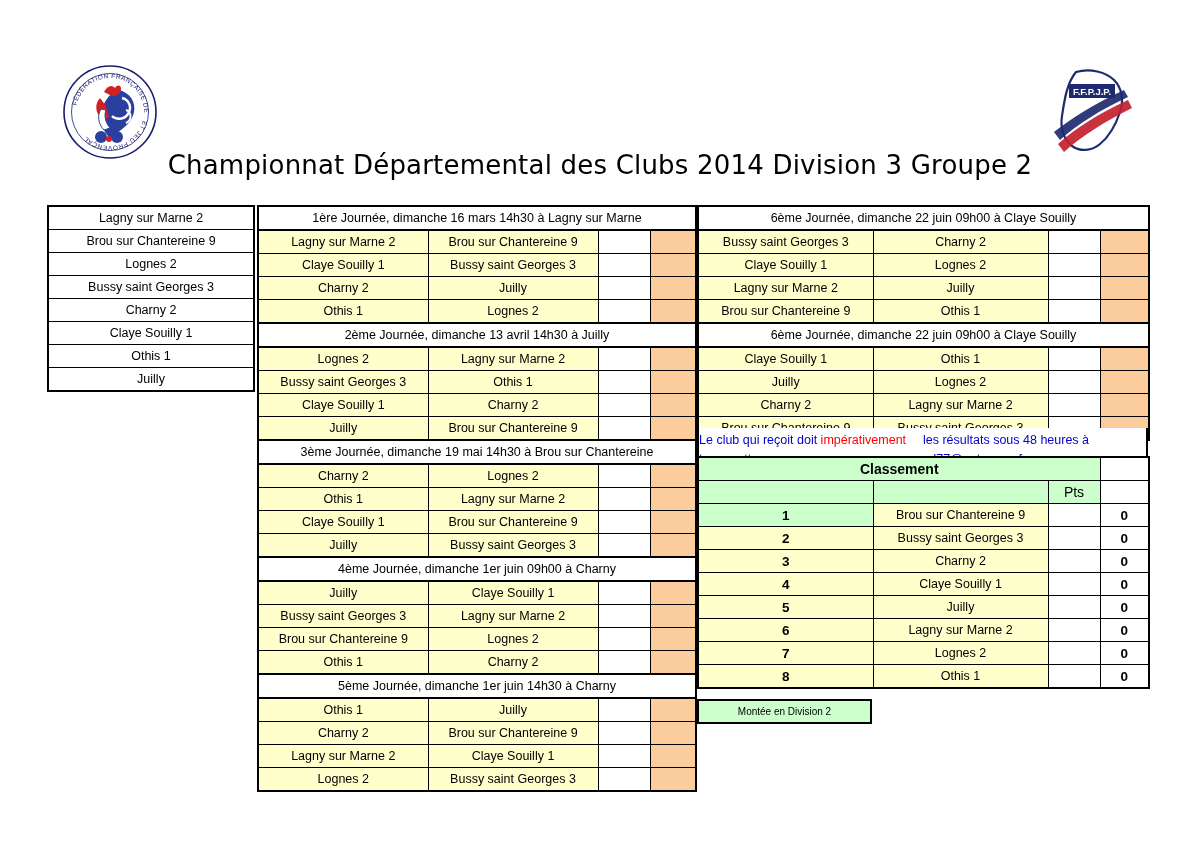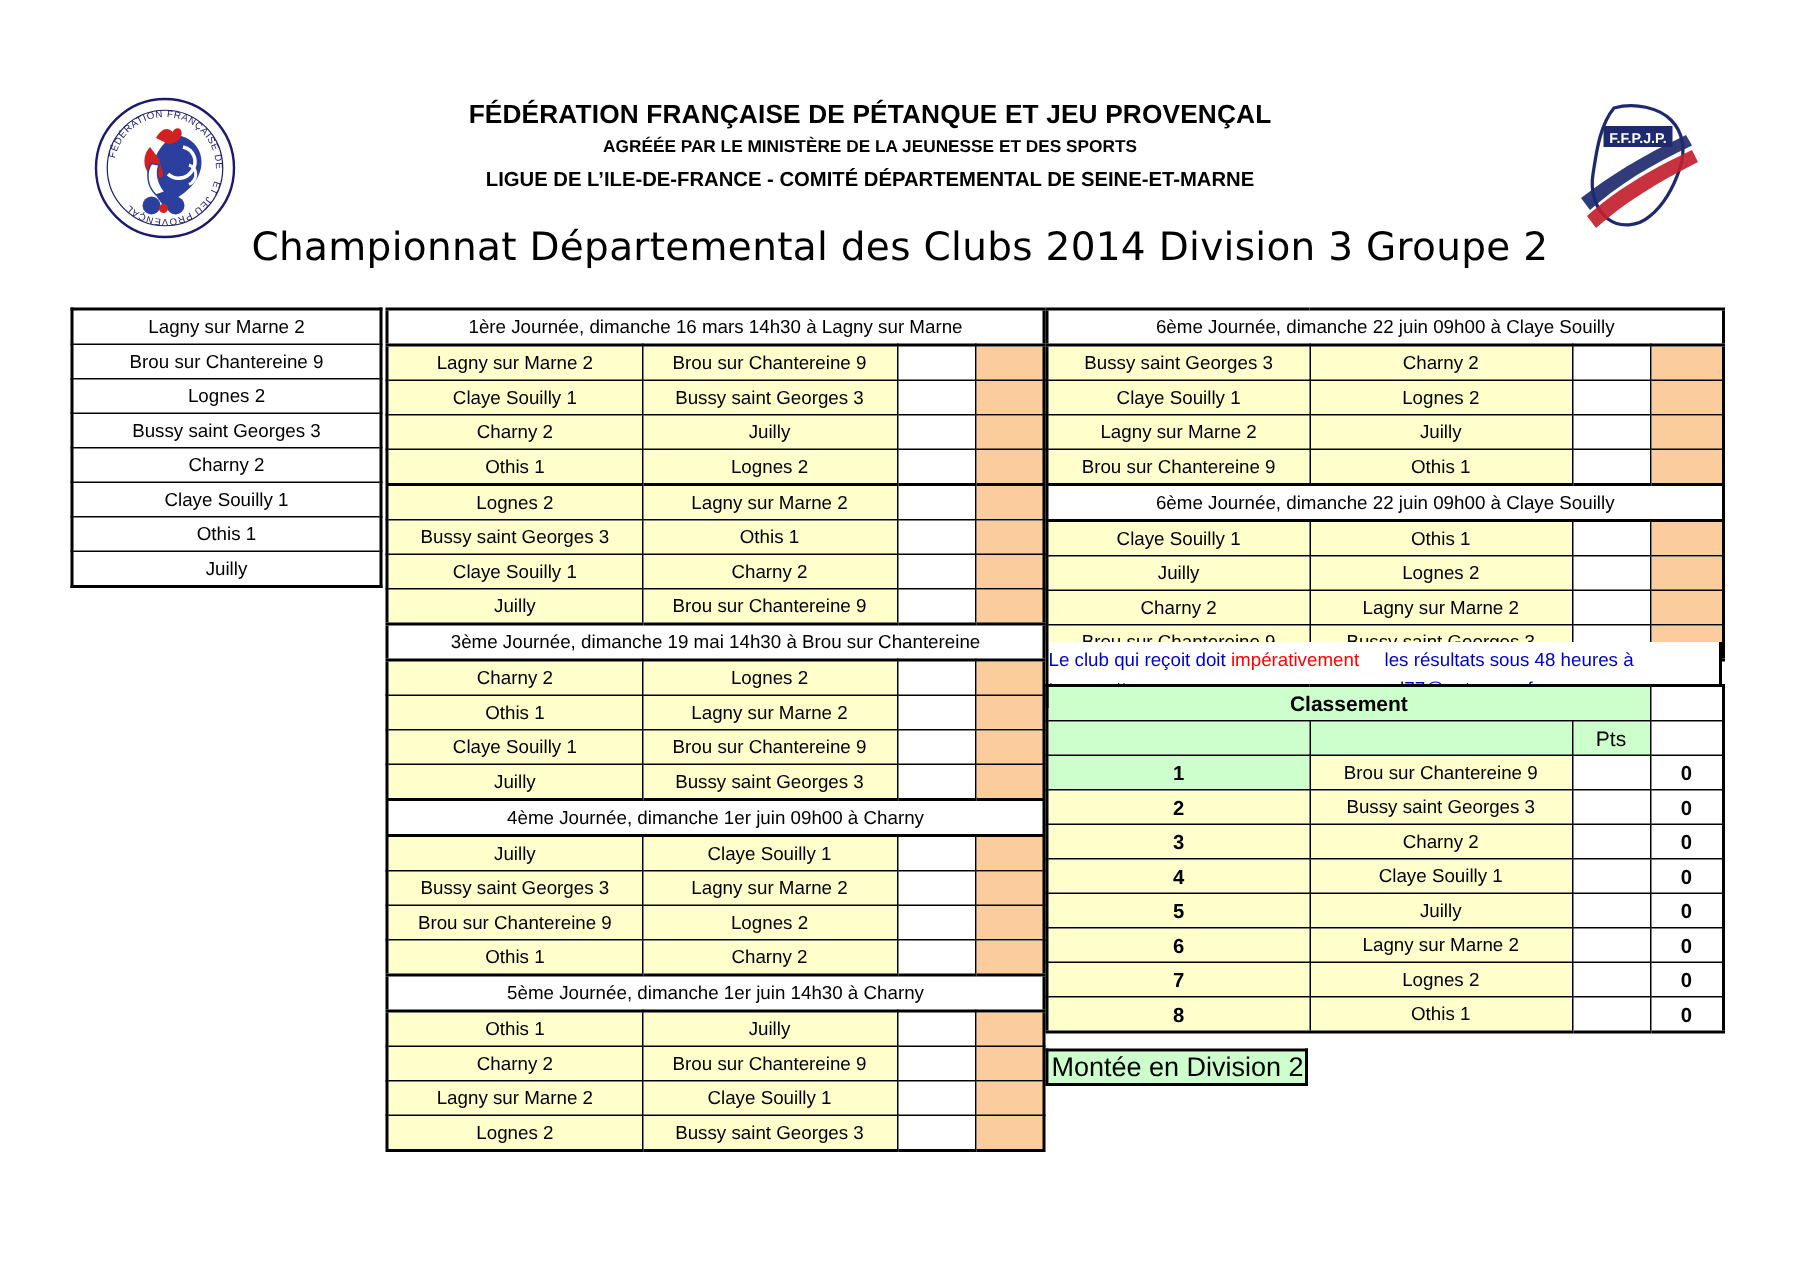--- a/index.html
+++ b/index.html
@@ -68,21 +68,21 @@
 
   
   #classement{left:697px;top:456px;width:451px;}
   #classement td{height:22px;}
   .cl-title{font-size:14px;font-weight:bold;background:#CCFFCC;}
   .cl-pts{font-size:14px;font-weight:normal;background:#CCFFCC;}
   .cl-rank{font-weight:bold;font-size:13.5px;}
   .cl-zero{font-weight:bold;font-size:13.5px;background:#ffffff;}
 
   #montee{left:697px;top:699px;width:175px;}
-  #montee td{height:21px;font-size:18px;background:#CCFFCC;border:2px solid #000;}
+  #montee td{height:21px;font-size:10px;background:#CCFFCC;border:2px solid #000;}
 </style>
 </head>
 <body>
 
 <div class="page">
 
   <div class="logo-left">
     <svg viewBox="0 0 100 100" width="100" height="100">
       <circle cx="50" cy="50" r="46" fill="#ffffff" stroke="#1a1a6e" stroke-width="1.6"></circle>
       <circle cx="50" cy="50" r="38.5" fill="#ffffff" stroke="#1a1a6e" stroke-width="0.8"></circle>
@@ -105,25 +105,20 @@
       <path d="M40 36 C36 40 35 47 38 52 C41 57 46 58 49 55 L46 44 Z" fill="#d32020"></path>
 
       <path d="M41 47 C37 53 38 62 44 68 L50 66 C45 60 44 53 46 48 Z" fill="#ffffff" stroke="#2b3f9e" stroke-width="1"></path>
 
       <circle cx="41" cy="75" r="6" fill="#2b3f9e"></circle>
       <circle cx="57" cy="75" r="6" fill="#2b3f9e"></circle>
       <circle cx="49" cy="77" r="3" fill="#d32020"></circle>
     </svg>
   </div>
 
-  <div class="hdr-text">
-    <div class="hdr-l1">FÉDÉRATION FRANÇAISE DE PÉTANQUE ET JEU PROVENÇAL</div>
-    <div class="hdr-l2">AGRÉÉE PAR LE MINISTÈRE DE LA JEUNESSE ET  DES SPORTS</div>
-    <div class="hdr-l3">LIGUE DE L’ILE-DE-FRANCE - COMITÉ DÉPARTEMENTAL DE  SEINE-ET-MARNE</div>
-  </div>
 
   <div class="logo-right">
     <svg viewBox="0 0 110 92" width="110" height="92">
       <path d="M40 6 C54 2 70 6 78 14 C86 22 88 34 84 46 C80 58 74 70 64 78 C56 85 44 86 36 80 C28 74 24 62 26 50 C28 38 30 18 40 6 Z" fill="#ffffff" stroke="#1f2a6e" stroke-width="2.2"></path>
       <path d="M22 78 C40 62 62 48 92 34 L96 42 C68 56 46 70 28 86 Z" fill="#c31f2e" opacity="0.92"></path>
       <path d="M18 66 C36 52 58 38 88 24 L92 31 C64 44 42 58 24 74 Z" fill="#1f2a6e" opacity="0.92"></path>
       <rect x="33" y="18" width="46" height="14" fill="#1f2a6e"></rect>
       <text x="56" y="29" text-anchor="middle" font-family="'Liberation Sans',sans-serif" font-size="9.5" font-weight="bold" fill="#ffffff">F.F.P.J.P.</text>
     </svg>
   </div>
@@ -188,20 +183,23 @@
           <td class="wht"></td>
           <td class="org"></td>
         </tr>
         <tr>
           <td class="yel rowend">Othis 1</td>
           <td class="yel rowend">Lognes 2</td>
           <td class="wht rowend"></td>
           <td class="org rowend"></td>
         </tr>
         <tr>
+          <td colspan="4" class="jhead">2ème Journée, dimanche 13 avril  14h30 à Juilly</td>
+        </tr>
+        <tr>
           <td class="yel">Lognes 2</td>
           <td class="yel">Lagny sur Marne 2</td>
           <td class="wht"></td>
           <td class="org"></td>
         </tr>
         <tr>
           <td class="yel">Bussy saint Georges 3</td>
           <td class="yel">Othis 1</td>
           <td class="wht"></td>
           <td class="org"></td>

